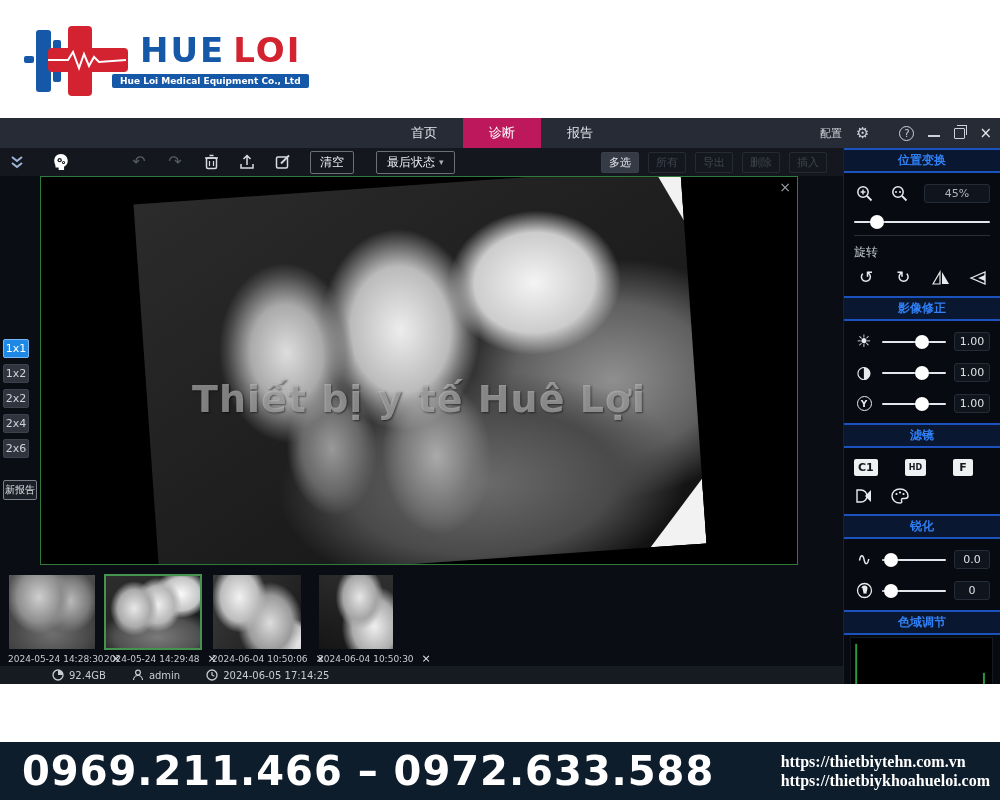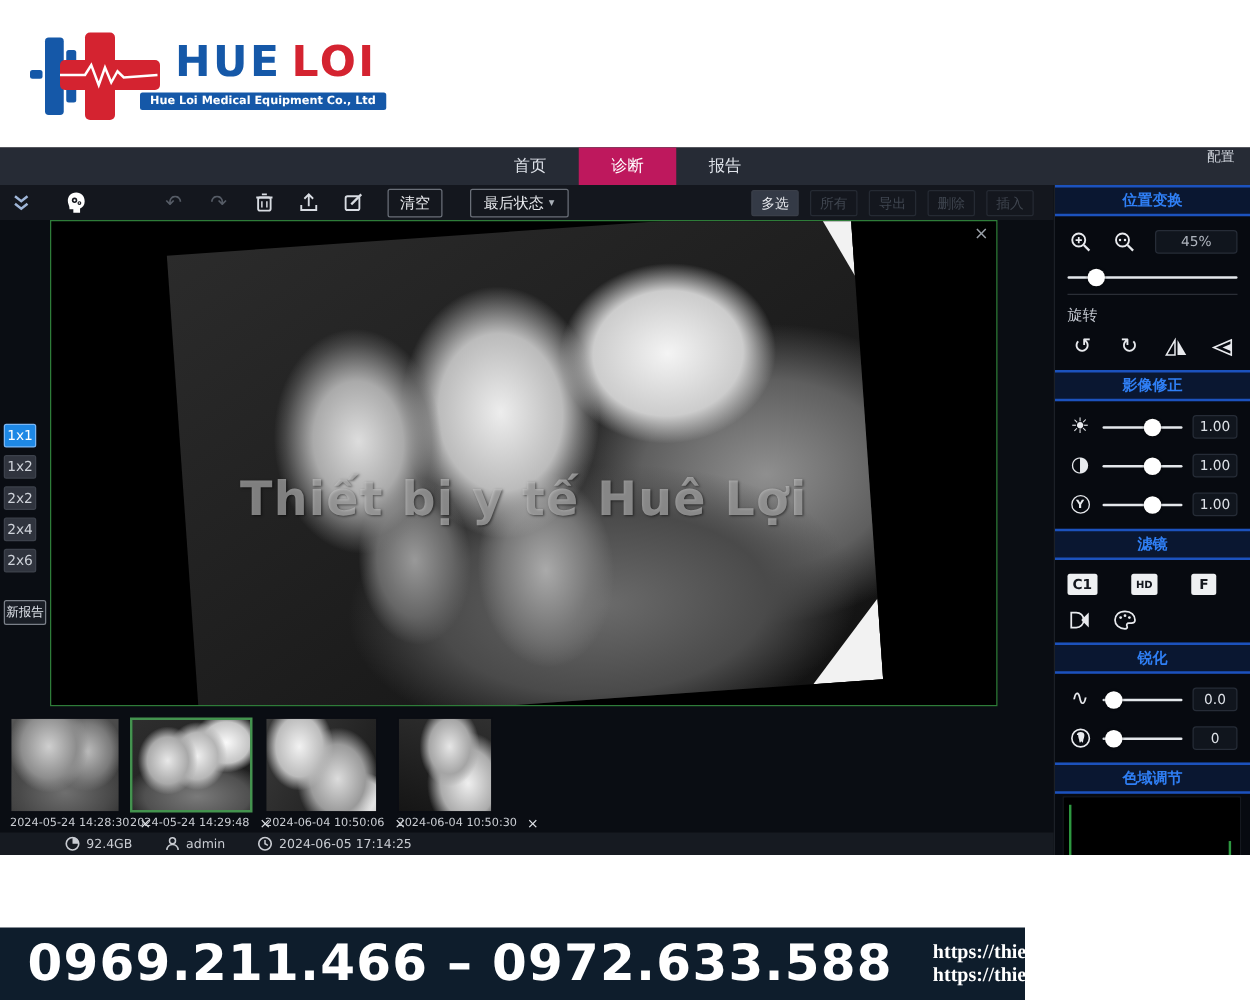--- a/index.html
+++ b/index.html
@@ -24,21 +24,21 @@
                   font-size:9px; font-weight:bold; padding:2px 8px; border-radius:2px; white-space:nowrap;}
 
   
   .app { position:absolute; left:0; top:118px; width:1000px; height:566px; background:#0a0d13; }
 
   .titlebar { position:absolute; left:0; top:0; width:1000px; height:30px; background:#262b35;
               display:flex; align-items:center; color:#dfe3ea; font-size:13px;}
   .tabs { position:absolute; left:385px; top:0; height:30px; display:flex; }
   .tab { width:78px; height:30px; display:flex; align-items:center; justify-content:center; cursor:default;}
   .tab.active { background:#be185d; color:#fff; }
-  .tb-right { position:absolute; right:8px; top:0; height:30px; display:flex; align-items:center; gap:14px;flex-direction:column;}
+  .tb-right { position:absolute; right:8px; top:0; height:30px; display:flex; align-items:center; gap:14px;}
   .cfg { font-size:11px; color:#cdd2da; }
   .gear { font-size:15px; color:#cdd2da; }
   .win-help { width:15px; height:15px; border:1.5px solid #cdd2da; border-radius:50%;
               display:flex; align-items:center; justify-content:center; font-size:10px; color:#cdd2da; margin-left:16px;}
   .win-min { width:12px; height:8px; border-bottom:2px solid #cdd2da; }
   .win-max { position:relative; width:11px; height:11px; border:1.5px solid #cdd2da; border-radius:1px;}
   .win-max::before { content:""; position:absolute; left:2px; top:-4px; width:9px; height:9px;
                      border:1.5px solid #cdd2da; border-left:none; border-bottom:none;}
   .win-close { font-size:15px; color:#dfe3ea; line-height:1;}
 
@@ -136,21 +136,21 @@
   .thumb-meta { display:flex; align-items:center; gap:4px; margin-top:2px; color:#c9ccd2; font-size:9px; white-space:nowrap;}
   .thumb-meta .x { font-size:11px; color:#e2e5ea; }
 
   
   .statusbar { position:absolute; left:0; top:548px; width:843px; height:18px; background:#161a21;
                display:flex; align-items:center; gap:26px; padding-left:52px; color:#c9ccd2; font-size:10px;}
   .sb-item { display:flex; align-items:center; gap:5px; }
 
   
   .gap { position:absolute; left:0; top:684px; width:1000px; height:58px; background:#fff; }
-  .banner { position:absolute; left:0; top:742px; width:820px; height:58px; background:#0e1d2c;
+  .banner { position:absolute; left:0; top:742px; width:1000px; height:58px; background:#0e1d2c;
             display:flex; align-items:center; justify-content:space-between; padding:0 10px 0 22px;gap:32px;}
   .phones { color:#fff; font-size:40px; font-weight:bold; letter-spacing:1px; white-space:nowrap;}
   .urls { display:flex; flex-direction:column; align-items:flex-start; gap:1px;font-family:Liberation Serif, serif; }
   .urls a { color:#fff; font-size:16px; font-weight:bold; text-decoration:none; white-space:nowrap;}
   svg { display:block; }
 </style>
 </head>
 <body>
 
 <div class="page">

